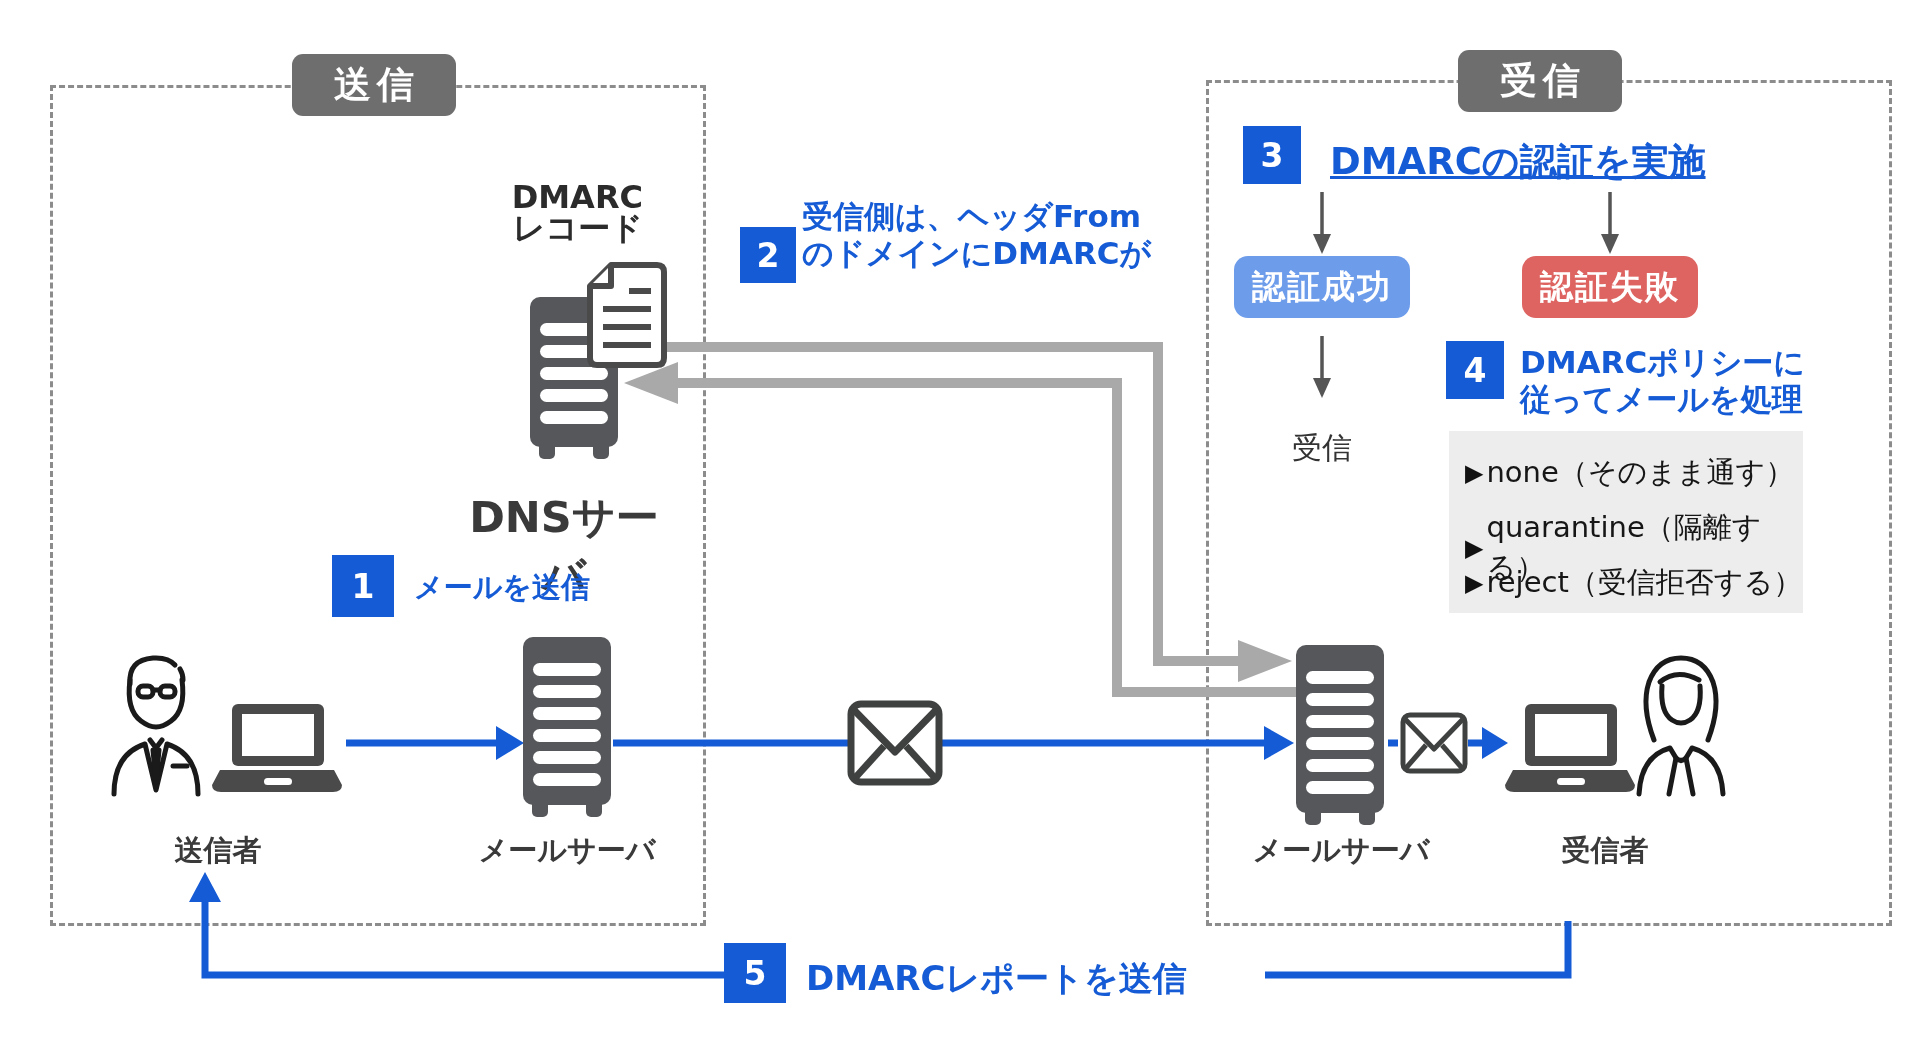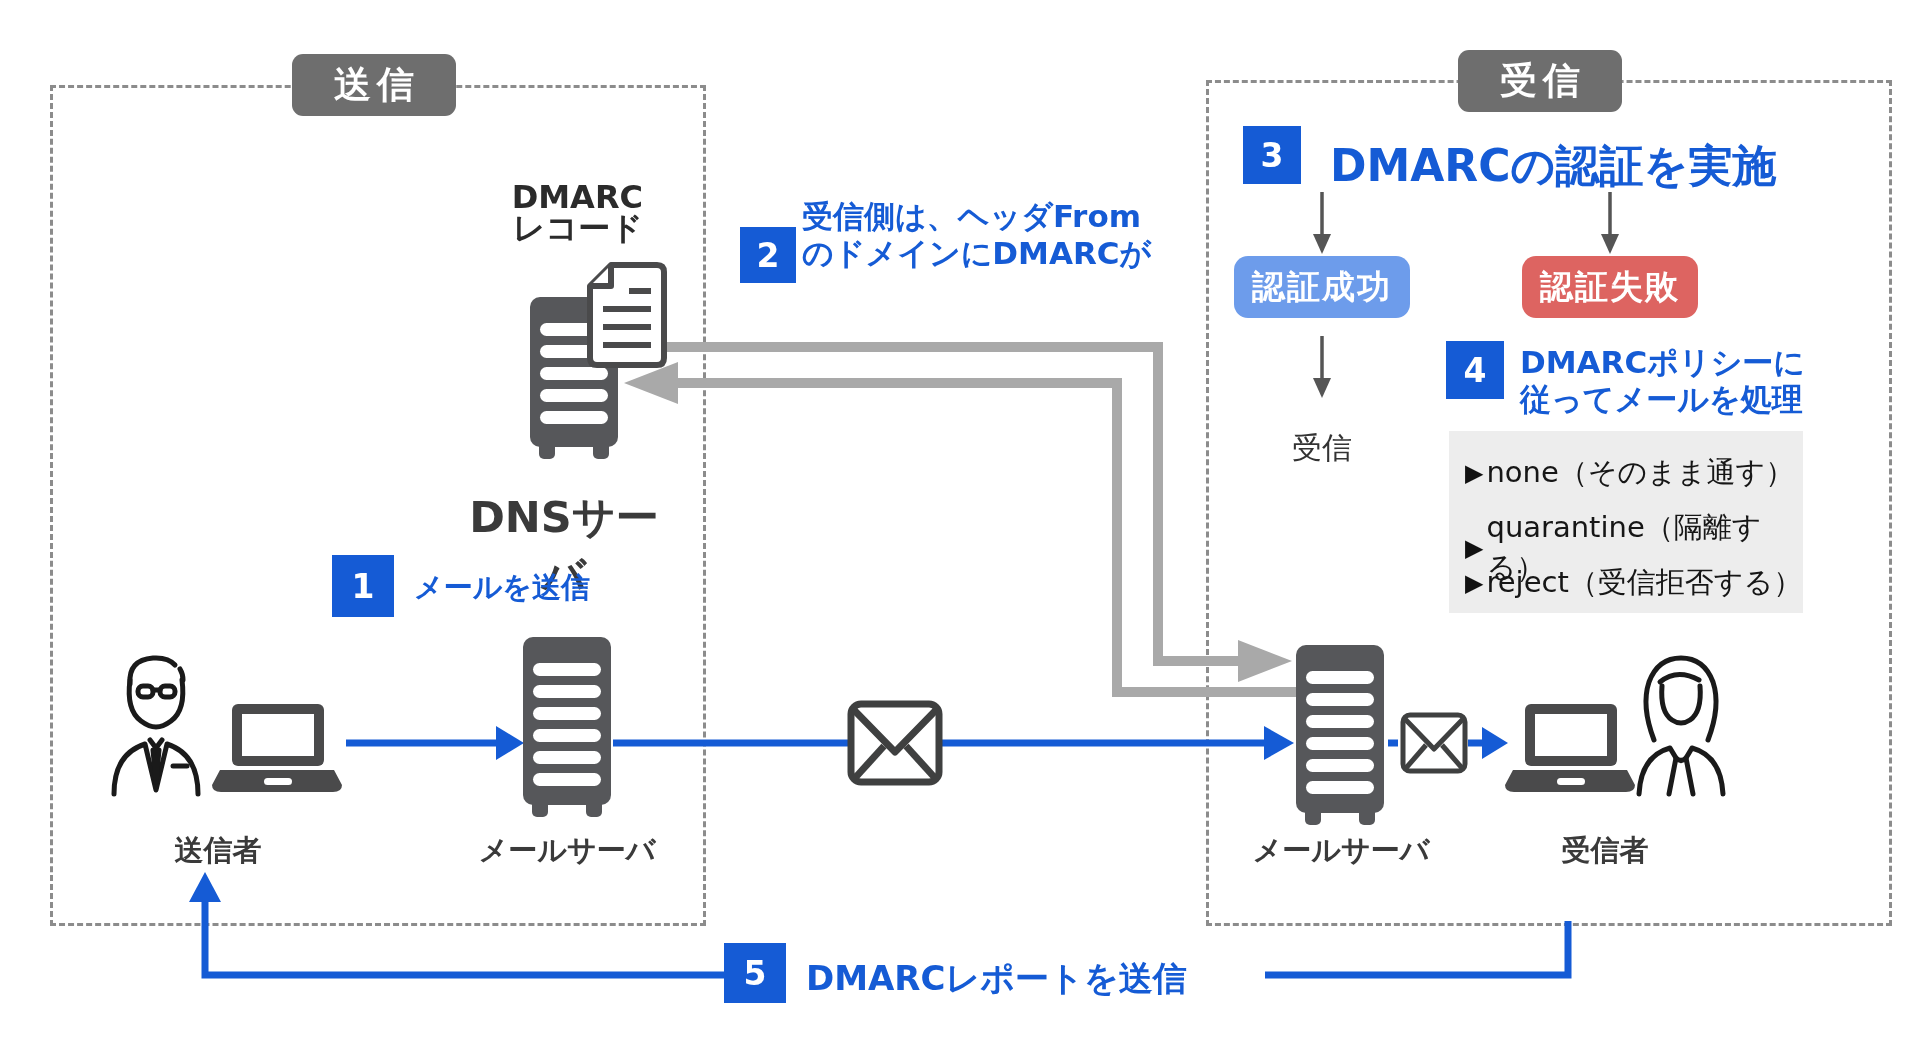--- a/index.html
+++ b/index.html
@@ -107,21 +107,21 @@
 
   <div class="name" style="left:464px;top:489px;width:200px;font-size:43px;">DNSサーバ</div>
 
   <div class="num" style="left:740px;top:227px;width:56px;height:56px;">2</div>
   <div class="bluetext" style="left:802px;top:198px;font-size:31px;line-height:37px;">
     <div>受信側は、ヘッダFrom</div>
     <div>のドメインにDMARCが</div>
   </div>
 
   <div class="num" style="left:1243px;top:126px;width:58px;height:58px;">3</div>
-  <div class="bluetext" style="left:1330px;top:137px;font-size:44px;">DMARCの認証を実施</div>
+  <div class="bluetext" style="left:1330px;top:137px;font-size:37px;text-decoration:underline;">DMARCの認証を実施</div>
 
   <div class="authbox" style="left:1234px;top:256px;background:#6d9ceb;">
       <span>認証成功</span>
     </div>
   <div class="authbox" style="left:1522px;top:256px;background:#dd6461;">
       <span>認証失敗</span>
     </div>
 
   <div class="plain" style="left:1222px;top:428px;width:200px;text-align:center;font-size:30px;color:#333;">受信</div>
 

